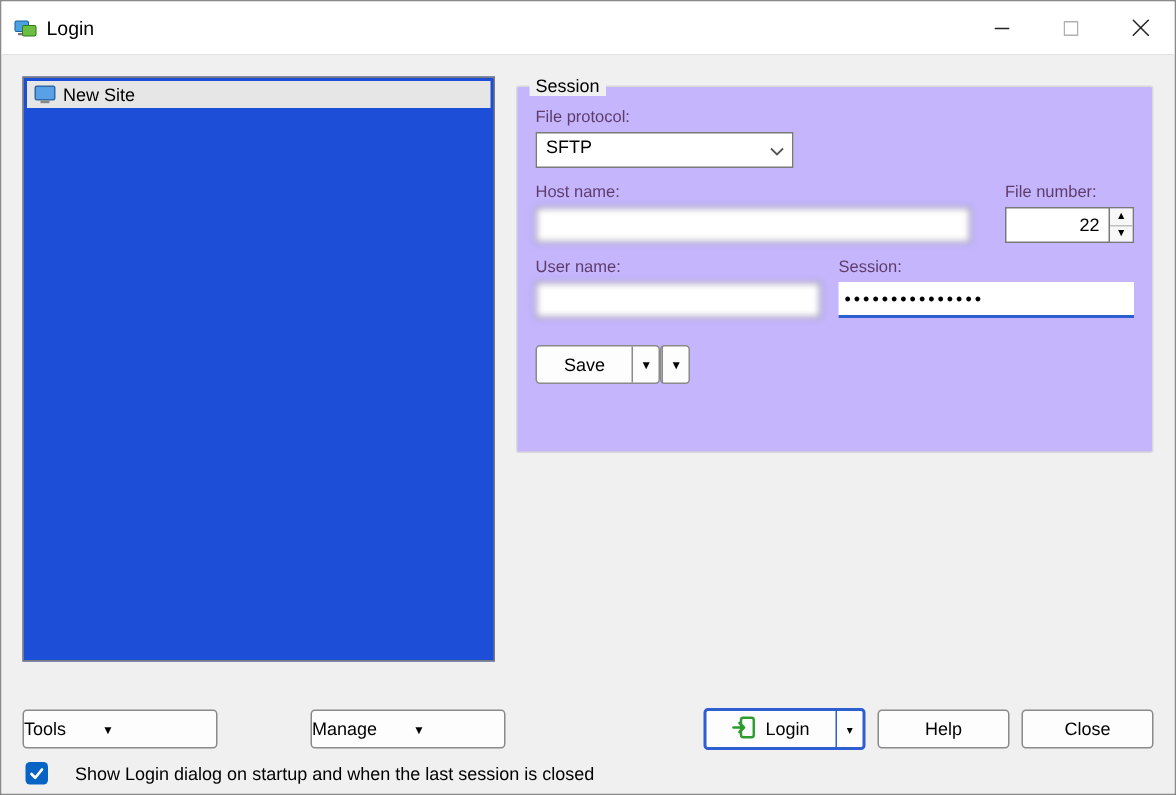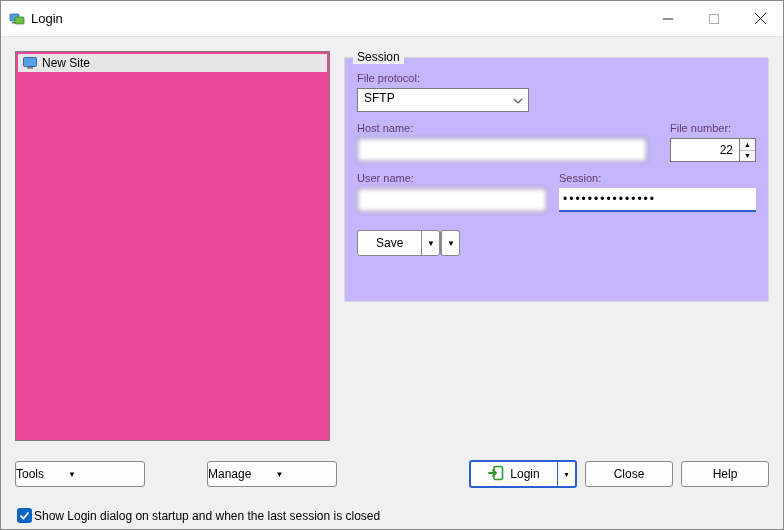--- a/index.html
+++ b/index.html
@@ -62,21 +62,21 @@
     background: #f0f0f0;
   }
   .main-row {
     flex: 1;
     display: flex;
     gap: 14px;
   }
   .sites-panel {
     width: 315px;
     height: 390px;
-    background: #ec4899;
+    background: #1d4ed8;
     border: 1px solid #7a7a7a;
     overflow: auto;
   }
   .sites-panel .site-item {
     display: flex;
     align-items: center;
     gap: 4px;
     padding: 1px 4px;
     background: #e6e6e6;
     margin: 2px;
@@ -224,22 +224,22 @@
     height: 26px;
     border: 1px solid #8a8a8a;
     background: #fdfdfd;
     border-radius: 3px;
     display: flex; align-items: center; justify-content: center;
     font: inherit;
   }
   .checkbox-row {
     display: flex;
     align-items: center;
-    gap: 2px;
-    margin-top: 20px;
+    gap: 18px;
+    margin-top: 8px;
     padding-left: 2px;
   }
   .cb {
     width: 15px; height: 15px;
     border-radius: 3px;
     background: #0864c4;
     display: flex; align-items: center; justify-content: center;
     color: #fff;
     font-size: 11px;
   }
@@ -373,24 +373,24 @@
               <path d="M1 8 L8 8 M5 5 L8 8 L5 11" fill="none" stroke="#2e9b2e" stroke-width="1.8" stroke-linecap="round" stroke-linejoin="round"></path>
             </svg>
           </span>
           <span>Login</span>
         </span>
         <span class="drop">
             <span class="tri" style="color:#000;">▾</span>
           </span>
       </div>
       <div class="stdbtn">
-          <span>Close</span>
+          <span>Help</span>
         </div>
       <div class="stdbtn">
-          <span>Help</span>
+          <span>Close</span>
         </div>
     </div>
 
     <div class="checkbox-row">
       <span class="cb">
         <svg width="11" height="11" viewBox="0 0 11 11">
             <polyline points="2,6 4.5,8.5 9,3" fill="none" stroke="#fff" stroke-width="1.8" stroke-linecap="round" stroke-linejoin="round"></polyline>
           </svg>
       </span>
       <span>Show Login dialog on startup and when the last session is closed</span>

